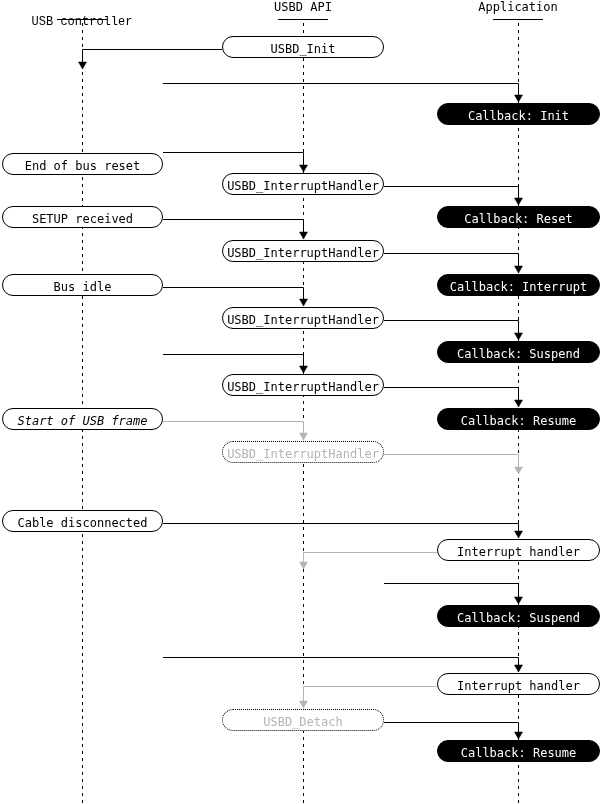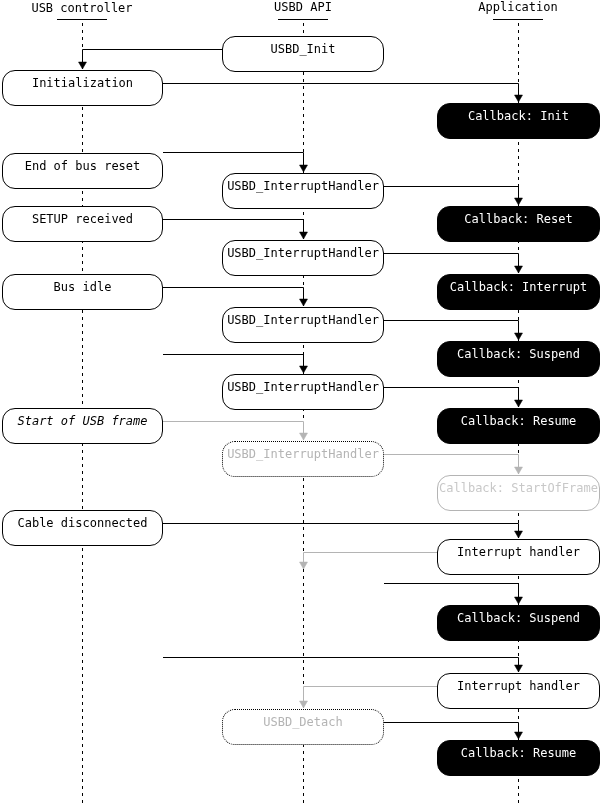--- a/index.html
+++ b/index.html
@@ -25,21 +25,21 @@
     text-align:center;
     font-size:12px;
     line-height:13px;
     color:#000000;
     white-space:nowrap;
     transform:translateX(-50%);
   }
   .node{
     position:absolute;
     box-sizing:border-box;
-    height:36px;
+    height:22px;
     line-height:24px;
     text-align:center;
     font-size:12px;
     white-space:nowrap;
     overflow:hidden;
     border-radius:13px;
   }
   .node.controller{
     background:#ffffff;
     border:1px solid #000000;
@@ -166,39 +166,37 @@
         <line x1="437" y1="686.5" x2="303.5" y2="686.5" stroke="#b4b4b4" stroke-width="1"></line>
         <line x1="303.5" y1="686.5" x2="303.5" y2="708" stroke="#b4b4b4" stroke-width="1"></line>
         <path d="M 299.5 701 L 303.5 708 L 307.5 701 Z" fill="#b4b4b4" stroke="#b4b4b4" stroke-width="0.5"></path>
       </g>
       <g>
         <line x1="384" y1="722.5" x2="518.5" y2="722.5" stroke="#000000" stroke-width="1"></line>
         <line x1="518.5" y1="722.5" x2="518.5" y2="739" stroke="#000000" stroke-width="1"></line>
         <path d="M 514.5 732 L 518.5 739 L 522.5 732 Z" fill="#000000" stroke="#000000" stroke-width="0.5"></path>
       </g>
     </svg>
-<div class="lane-title" style="left: 82px; top: 2px;">USB controller</div>
+<div class="lane-title" style="left: 82px; top: 16px; font-family: Liberation Mono, monospace;">USB controller</div>
     <div class="lane-title" style="left: 303px; top: 1px;">USBD API</div>
     <div class="lane-title" style="left: 518px; top: 1px;">Application</div>
     <div class="node api" style="left: 222px; top: 36px; width: 162px;">USBD_Init</div>
-    <div class="node controller" style="left: 2px; top: 70px; width: 161px;">Initialization</div>
     <div class="node callback" style="left: 437px; top: 103px; width: 163px;">Callback: Init</div>
     <div class="node controller" style="left: 2px; top: 153px; width: 161px;">End of bus reset</div>
     <div class="node api" style="left: 222px; top: 173px; width: 162px;">USBD_InterruptHandler</div>
     <div class="node controller" style="left: 2px; top: 206px; width: 161px;">SETUP received</div>
     <div class="node callback" style="left: 437px; top: 206px; width: 163px;">Callback: Reset</div>
     <div class="node api" style="left: 222px; top: 240px; width: 162px;">USBD_InterruptHandler</div>
     <div class="node controller" style="left: 2px; top: 274px; width: 161px;">Bus idle</div>
     <div class="node callback" style="left: 437px; top: 274px; width: 163px;">Callback: Interrupt</div>
     <div class="node api" style="left: 222px; top: 307px; width: 162px;">USBD_InterruptHandler</div>
     <div class="node callback" style="left: 437px; top: 341px; width: 163px;">Callback: Suspend</div>
     <div class="node api" style="left: 222px; top: 374px; width: 162px;">USBD_InterruptHandler</div>
     <div class="node controller" style="left: 2px; top: 408px; width: 161px; font-style: italic;">Start of USB frame</div>
     <div class="node callback" style="left: 437px; top: 408px; width: 163px;">Callback: Resume</div>
     <div class="node ghost-dotted" style="left: 222px; top: 441px; width: 162px;">USBD_InterruptHandler</div>
-    <div class="node ghost-solid" style="left: 437px; top: 475px; width: 163px;">Callback: StartOfFrame</div>
     <div class="node controller" style="left: 2px; top: 510px; width: 161px;">Cable disconnected</div>
     <div class="node app-plain" style="left: 437px; top: 539px; width: 163px;">Interrupt handler</div>
     <div class="node callback" style="left: 437px; top: 605px; width: 163px;">Callback: Suspend</div>
     <div class="node app-plain" style="left: 437px; top: 673px; width: 163px;">Interrupt handler</div>
     <div class="node ghost-dotted" style="left: 222px; top: 709px; width: 162px;">USBD_Detach</div>
     <div class="node callback" style="left: 437px; top: 740px; width: 163px;">Callback: Resume</div>
   </div>
 
 </body></html>

